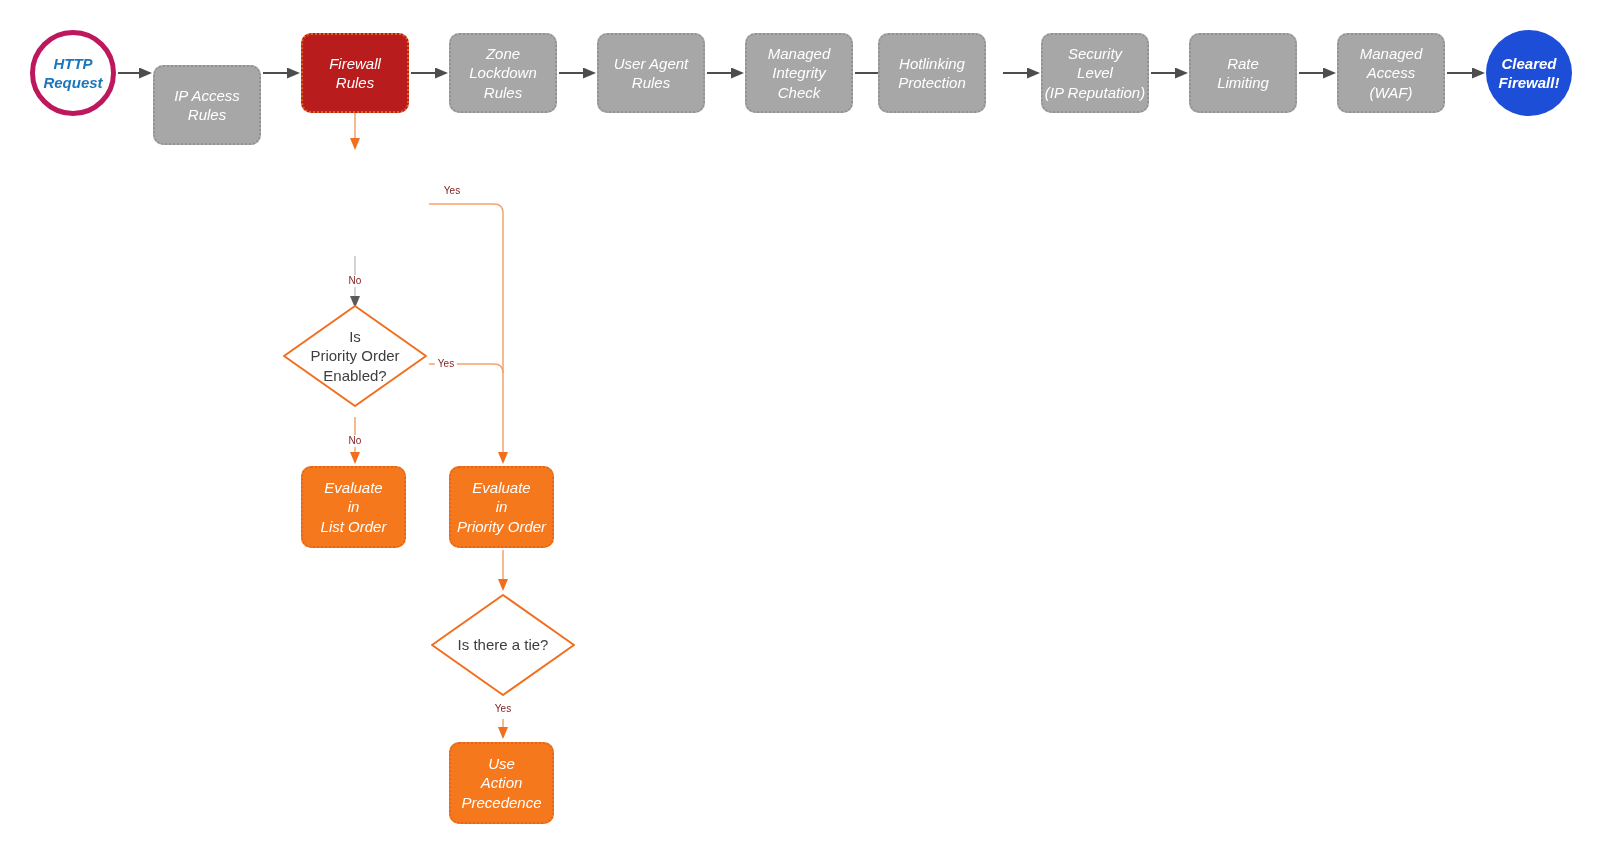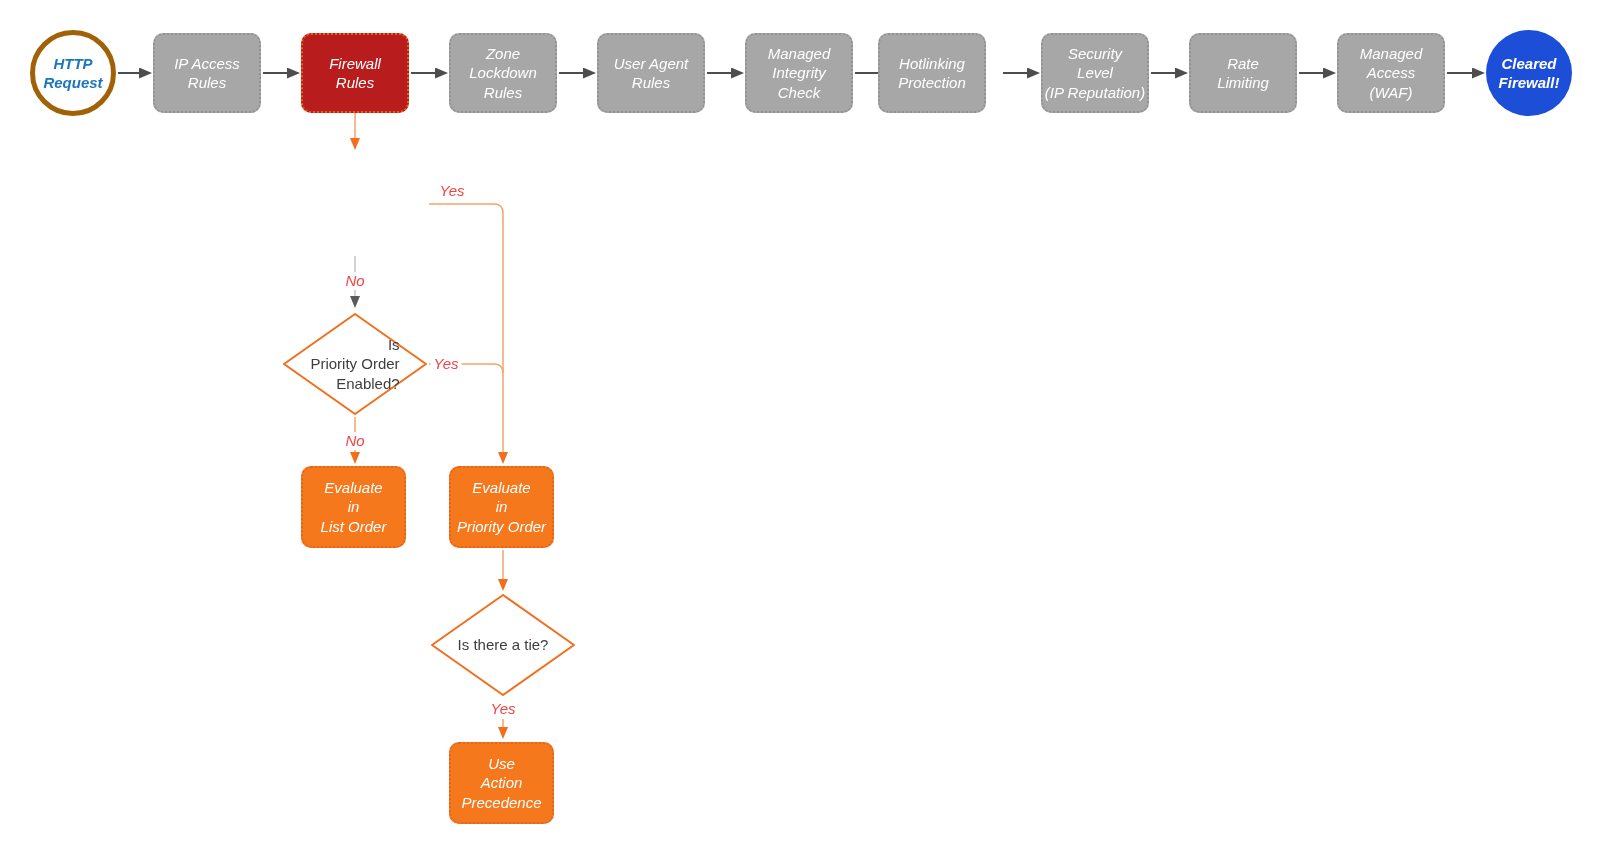--- a/index.html
+++ b/index.html
@@ -20,30 +20,30 @@
   .stage.highlight { background:#b91c1c; border-color:#E2661A; }
 
   .action {
     width:105px; height:82px;
     background:#F5781D; border:2px dotted #E2661A; border-radius:10px;
     color:#ffffff;
   }
 
   .circle { width:86px; height:86px; border-radius:50%; }
   .circle .lbl { font-weight:bold; }
-  .circle.start { background:#ffffff; border:5px solid #a16207; color:#1B76BC;align-items:center; }
+  .circle.start { background:#ffffff; border:5px solid #be185d; color:#1B76BC;align-items:center; }
   .circle.end   { background:#1d4ed8; color:#ffffff;align-items:center; }
 
   .diamond { width:146px; height:104px; }
   .diamond svg { position:absolute; left:0; top:0; }
   .diamond .lbl { position:relative; font-style:normal; color:#3E3E3E; line-height:1.3; }
 
   .edge-label {
     position:absolute; transform:translate(-50%,-50%);
-    font-style:italic; font-size:15px; color:#ef4444;
+    font-size:10px; color:#7f1d1d;
     background:#ffffff; padding:0 3px; line-height:1.2;
   }
 </style>
 </head>
 <body>
 
 <div class="canvas">
 
   <svg class="layer" viewBox="0 0 1600 858">
     <defs>
@@ -81,21 +81,21 @@
     </g>
 
     <path d="M355,256 L355,306" stroke="#C4C4C4" stroke-width="1.5" fill="none" marker-end="url(#ah-gray)"></path>
   </svg>
 
   <div class="node circle start" style="left:30px; top:30px;">
     <span class="lbl">HTTP
 Request</span>
   </div>
 
-  <div class="node stage" style="left:153px;">
+  <div class="node stage" style="left:153px;margin-top:32px;">
     <span class="lbl">IP Access
 Rules</span>
   </div>
   <div class="node stage highlight" style="left:301px;">
     <span class="lbl">Firewall
 Rules</span>
   </div>
   <div class="node stage" style="left:449px;">
     <span class="lbl">Zone
 Lockdown
@@ -128,21 +128,21 @@
 Access
 (WAF)</span>
   </div>
 
   <div class="node circle end" style="left:1486px; top:30px;">
     <span class="lbl">Cleared
 Firewall!</span>
   </div>
 
 
-  <div class="node diamond" style="left:282px; top:312px;text-align:right;">
+  <div class="node diamond" style="left:282px; top:304px;">
     <svg width="146" height="104" viewBox="0 0 146 104">
       <polygon points="73,2 144,52 73,102 2,52" fill="#ffffff" stroke="#F26E1D" stroke-width="2" stroke-linejoin="round"></polygon>
     </svg>
     <span class="lbl">Is
 Priority Order
 Enabled?</span>
   </div>
 
   <div class="node diamond" style="left:430px; top:593px;">
     <svg width="146" height="104" viewBox="0 0 146 104">

